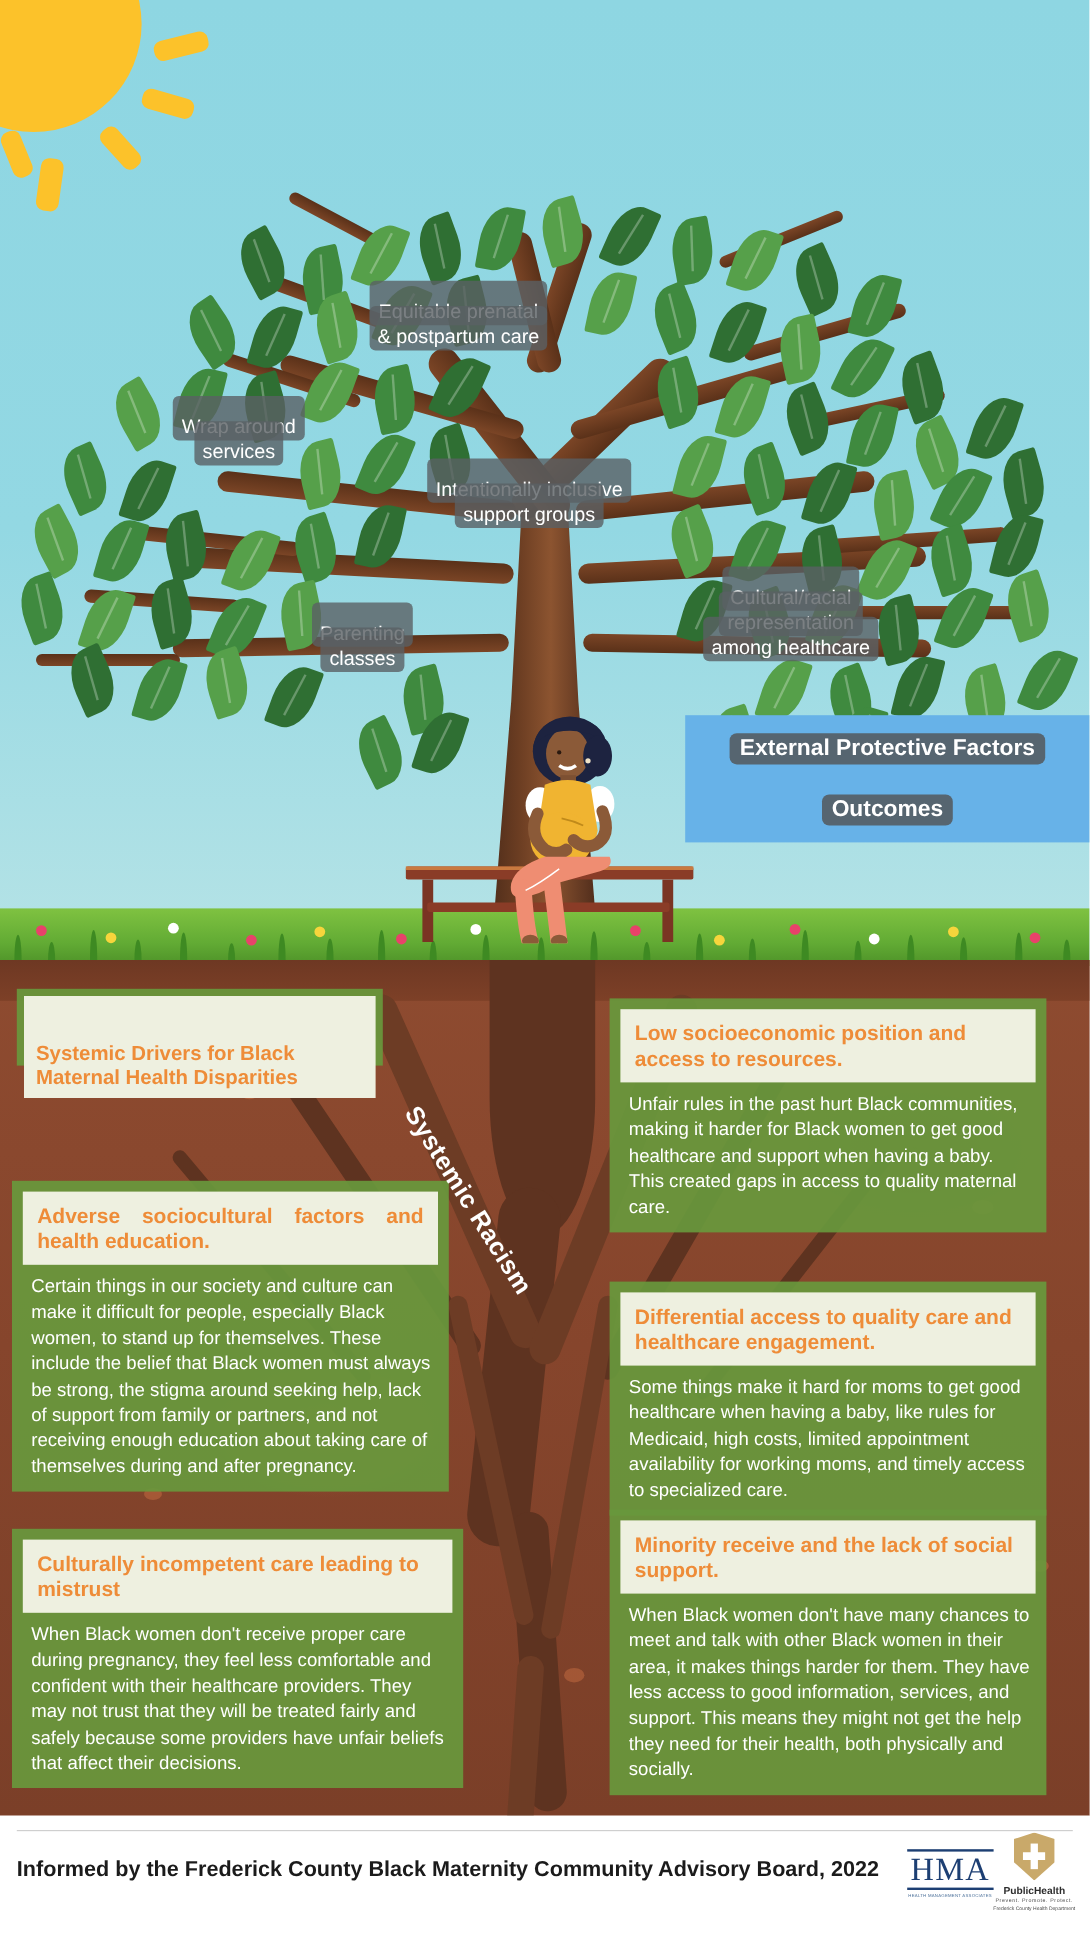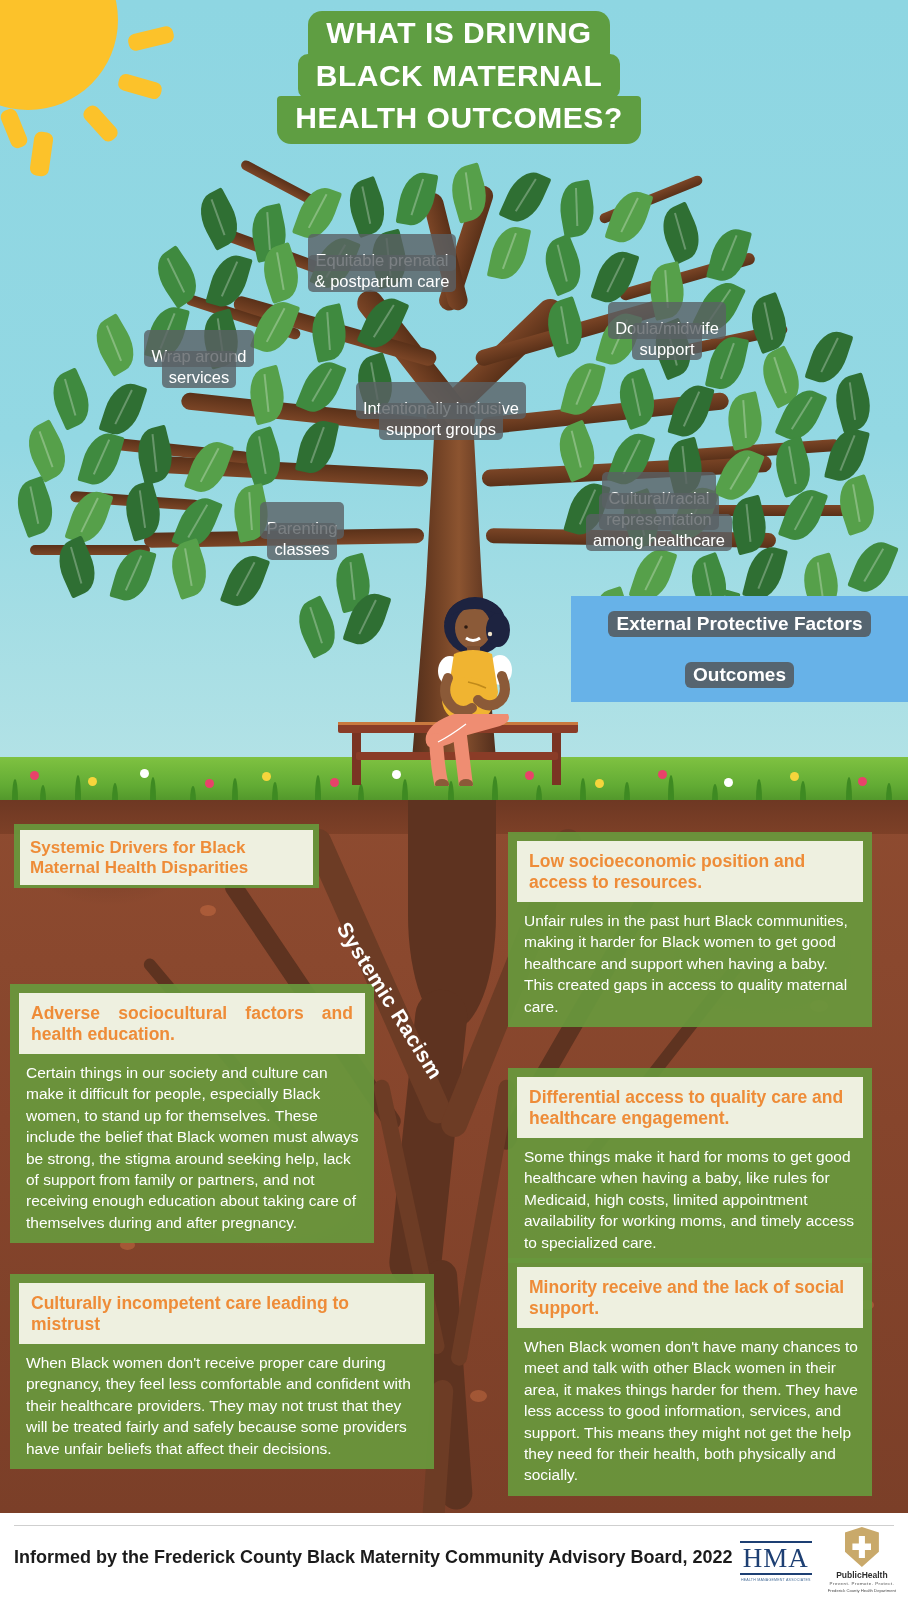--- a/index.html
+++ b/index.html
@@ -216,21 +216,21 @@
   .footer-rule {
     position: absolute; left: 14px; top: 12px; width: 880px; height: 1px;
     background: #cfcfcf;
   }
   .footer-text {
     position: absolute; left: 14px; top: 34px;
     font-size: 18px; font-weight: bold; color: #1b1b1b;
   }
   .logos {
     position: absolute; right: 12px; top: 14px;
-    display: flex; align-items: flex-start; gap: 16px;
+    display: flex; align-items: flex-start; 
   }
   .hma {
     display: flex; flex-direction: column; align-items: center;
     padding-top: 14px;
   }
   .hma-mark {
     font-family: "Liberation Serif", serif;
     font-size: 27px; color: #1d3f73; letter-spacing: 1px;
     border-top: 2px solid #1d3f73; border-bottom: 2px solid #1d3f73;
     line-height: 1.05; padding: 1px 3px;
@@ -490,35 +490,26 @@
     <div class="root lite" style="left:560px; top:830px; width:26px; height:330px; transform:rotate(22deg);"></div>
     <div class="root" style="left:220px; top:880px; width:18px; height:300px; transform:rotate(-34deg);"></div>
     <div class="root" style="left:648px; top:880px; width:18px; height:310px; transform:rotate(30deg);"></div>
     <div class="root lite" style="left:372px; top:1080px; width:16px; height:280px; transform:rotate(-12deg);"></div>
     <div class="root lite" style="left:500px; top:1080px; width:16px; height:290px; transform:rotate(10deg);"></div>
     <div class="root" style="left:140px; top:960px; width:12px; height:250px; transform:rotate(-40deg);"></div>
     <div class="root" style="left:736px; top:960px; width:12px; height:260px; transform:rotate(38deg);"></div>
     <div class="root lite" style="left:432px; top:1380px; width:22px; height:180px; transform:rotate(4deg);"></div>
   </div>
 
-  <div class="title-wrap">
-    <div class="title-line l1">WHAT IS DRIVING</div>
-    <div class="title-line l2">BLACK MATERNAL</div>
-    <div class="title-line l3">HEALTH OUTCOMES?</div>
-  </div>
 
   <div class="tlabel" style="left:292px; top:250px; width:180px;">
     <span>Equitable prenatal</span><br>
     <span>&amp; postpartum care</span>
   </div>
 
-  <div class="tlabel" style="left:592px; top:318px; width:150px;">
-    <span>Doula/midwife</span><br>
-    <span>support</span>
-  </div>
 
   <div class="tlabel" style="left:124px; top:346px; width:150px;">
     <span>Wrap around</span><br>
     <span>services</span>
   </div>
 
   <div class="tlabel" style="left:336px; top:398px; width:210px;">
     <span>Intentionally inclusive</span><br>
     <span>support groups</span>
   </div>
@@ -537,21 +528,21 @@
   <div class="blue-box">
     <div class="inner">
       <span>External Protective Factors</span><br>
       <br>
       <span>Outcomes</span>
     </div>
   </div>
 
   <div class="banner-only" style="left:14px; top:824px; width:305px; height:64px;">
     <div class="card-head" style="margin:6px; padding:8px 10px 7px 10px;">
-      <div class="card-head-text" style="font-size:17px; line-height:1.18;">
+      <div class="card-head-text" style="font-size:17px; line-height:1.18;margin-top:30px;">
         <span>Systemic Drivers for Black</span><br>
         <span>Maternal Health Disparities</span>
       </div>
     </div>
   </div>
 
   <div class="sys-racism">Systemic Racism</div>
 
   <div class="card" style="left:508px; top:832px; width:364px;">
     <div class="card-head">
@@ -567,21 +558,21 @@
     <div class="card-body">Certain things in our society and culture can make it difficult for people, especially Black women, to stand up for themselves. These include the belief that Black women must always be strong, the stigma around seeking help, lack of support from family or partners, and not receiving enough education about taking care of themselves during and after pregnancy.</div>
   </div>
 
   <div class="card" style="left:508px; top:1068px; width:364px;">
     <div class="card-head">
       <div class="card-head-text">Differential access to quality care and healthcare engagement.</div>
     </div>
     <div class="card-body">Some things make it hard for moms to get good healthcare when having a baby, like rules for Medicaid, high costs, limited appointment availability for working moms, and timely access to specialized care.</div>
   </div>
 
-  <div class="card" style="left:10px; top:1274px; width:424px;">
+  <div class="card" style="left:10px; top:1274px; width:376px;">
     <div class="card-head">
       <div class="card-head-text">Culturally incompetent care leading to mistrust</div>
     </div>
     <div class="card-body">When Black women don't receive proper care during pregnancy, they feel less comfortable and confident with their healthcare providers. They may not trust that they will be treated fairly and safely because some providers have unfair beliefs that affect their decisions.</div>
   </div>
 
   <div class="card" style="left:508px; top:1258px; width:364px;">
     <div class="card-head">
       <div class="card-head-text">Minority receive and the lack of social support.</div>
     </div>

